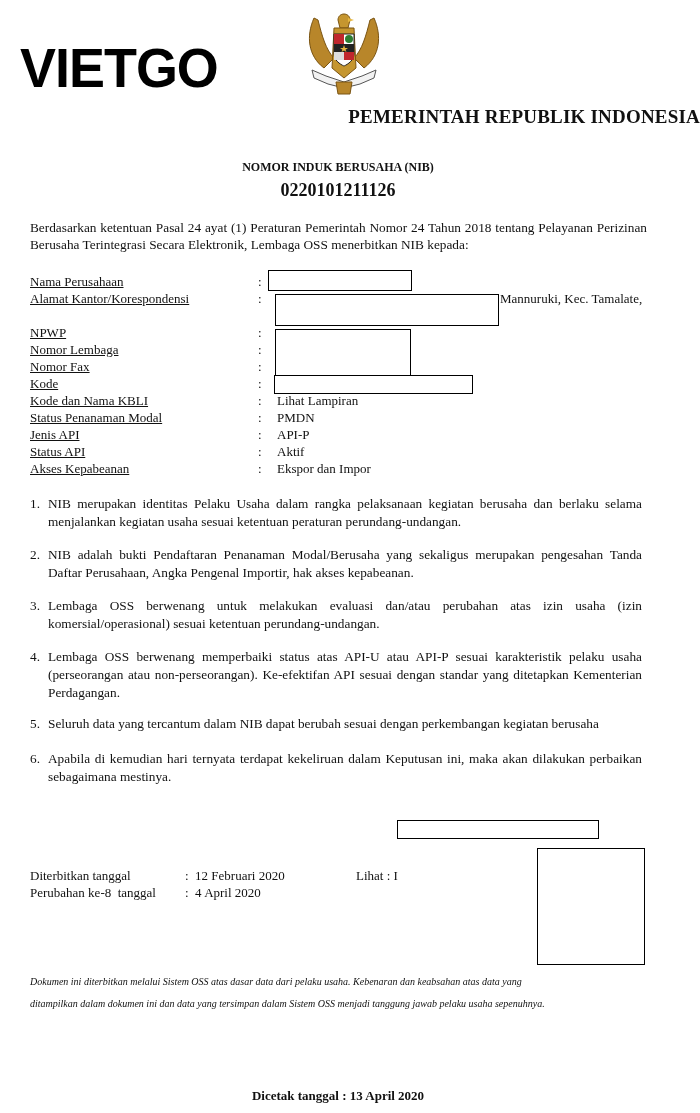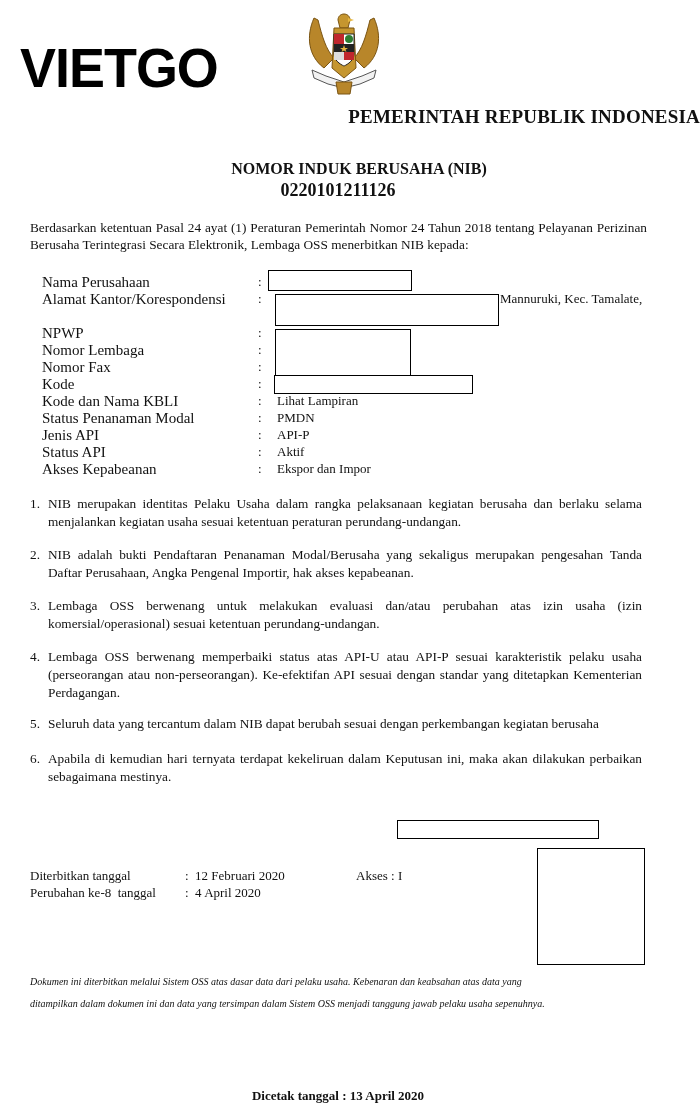--- a/index.html
+++ b/index.html
@@ -11,26 +11,26 @@
   .logo {
     left: 20px; top: 38px; font-family: "Liberation Sans", "DejaVu Sans", sans-serif;
     font-weight: bold; font-size: 55px; letter-spacing: -1px; color: #000; line-height: 60px;
     transform: scaleX(0.98); transform-origin: left;
   }
   .emblem { left: 304px; top: 6px; width: 80px; height: 90px; }
   .gov-title {
     left: 0; width: 700px; top: 106px; text-align: right; font-weight: bold;
     font-size: 19px; letter-spacing: 0.2px;
   }
-  .nib-title { left: 0; width: 676px; top: 160px; text-align: center; font-weight: bold; font-size: 16px; padding-left: 21px; }
+  .nib-title { left: 0; width: 676px; top: 160px; text-align: center; font-weight: bold; font-size: 12px; }
   .nib-number { left: 0; width: 676px; top: 180px; text-align: center; font-weight: bold; font-size: 18px; }
   .intro {
     left: 30px; top: 219px; width: 617px; font-size: 13.3px; line-height: 17px; text-align: justify;
   }
-  .field-label { left: 42px; font-size: 15px; line-height: 16px; }
+  .field-label { left: 30px; font-size: 13px; line-height: 16px; text-decoration: underline; }
   .field-colon { left: 258px; font-size: 13px; line-height: 16px; }
   .field-value { left: 277px; font-size: 13px; line-height: 16px; }
   .redact { border: 1.5px solid #000; background: #fff; box-sizing: border-box; }
   .note {
     left: 30px; width: 612px; font-size: 13.3px; line-height: 18px; text-align: justify;
     display: flex;
   }
   .note .num { width: 18px; flex: none; }
   .note .txt { flex: 1; }
   .meta { font-size: 13px; line-height: 17px; margin-top: 46px; }
@@ -143,19 +143,19 @@
 </div>
 <div class="abs note" style="top:750px">
   <span class="num">6.</span>
   <span class="txt">Apabila di kemudian hari ternyata terdapat kekeliruan dalam Keputusan ini, maka akan dilakukan perbaikan sebagaimana mestinya.</span>
 </div>
 
 <div class="abs meta" style="left:30px; top:821px">Diterbitkan tanggal</div>
 <div class="abs meta" style="left:185px; top:821px; white-space:pre">:  12 Februari 2020</div>
 <div class="abs meta" style="left:30px; top:838px; white-space:pre">Perubahan ke-8  tanggal</div>
 <div class="abs meta" style="left:185px; top:838px; white-space:pre">:  4 April 2020</div>
-<div class="abs meta" style="left:356px; top:821px">Akses : I</div>
+<div class="abs meta" style="left:356px; top:821px">Lihat : I</div>
 <div class="abs redact" style="left:397px; top:820px; width:202px; height:19px"></div>
 <div class="abs redact" style="left:537px; top:848px; width:108px; height:117px"></div>
 
 <div class="abs disclaimer">Dokumen ini diterbitkan melalui Sistem OSS atas dasar data dari pelaku usaha. Kebenaran dan keabsahan atas data yang ditampilkan dalam dokumen ini dan data yang tersimpan dalam Sistem OSS menjadi tanggung jawab pelaku usaha sepenuhnya.</div>
 
 <div class="abs printed">Dicetak tanggal : 13 April 2020</div>
 
 </body></html>

